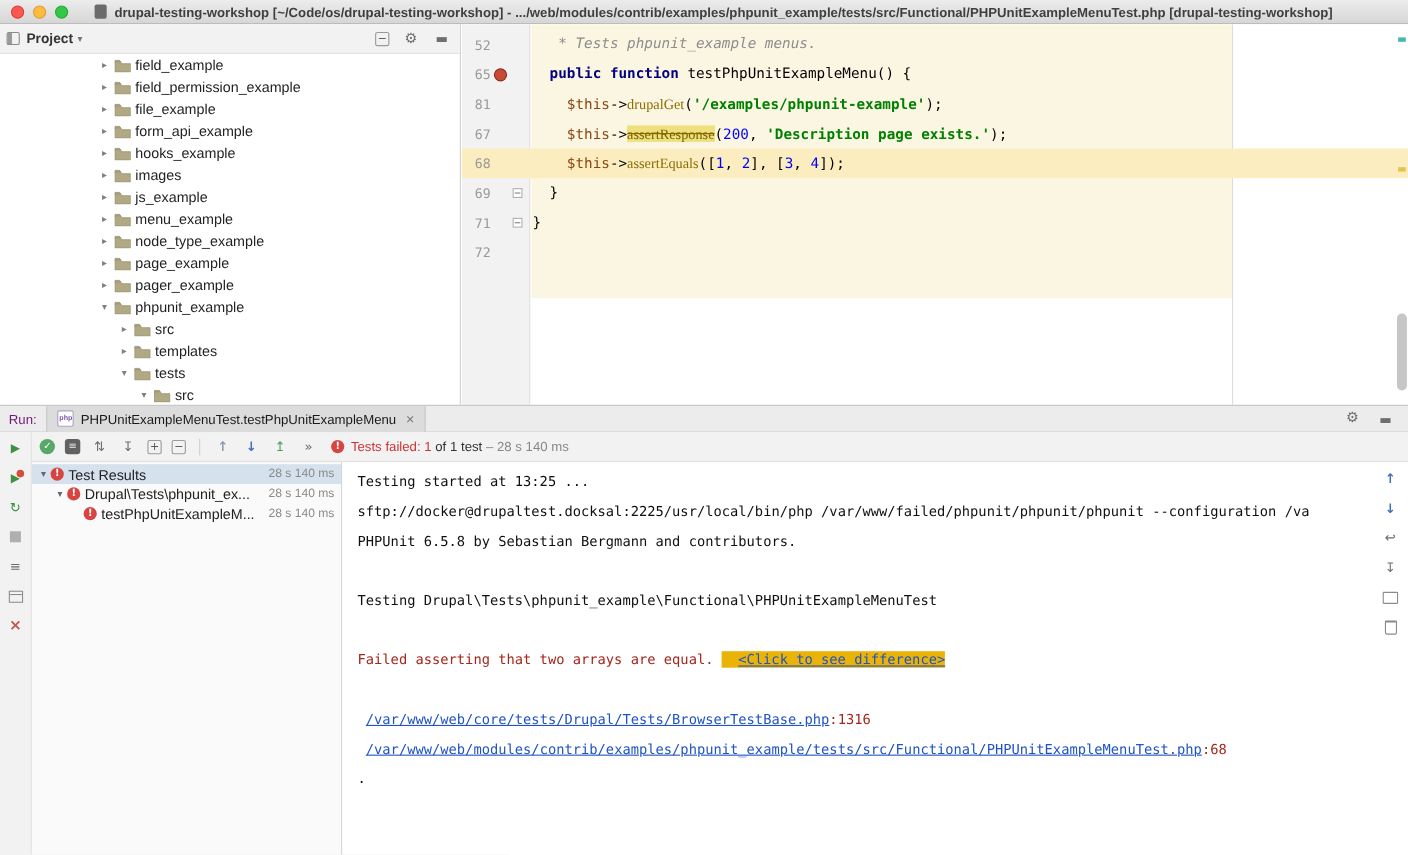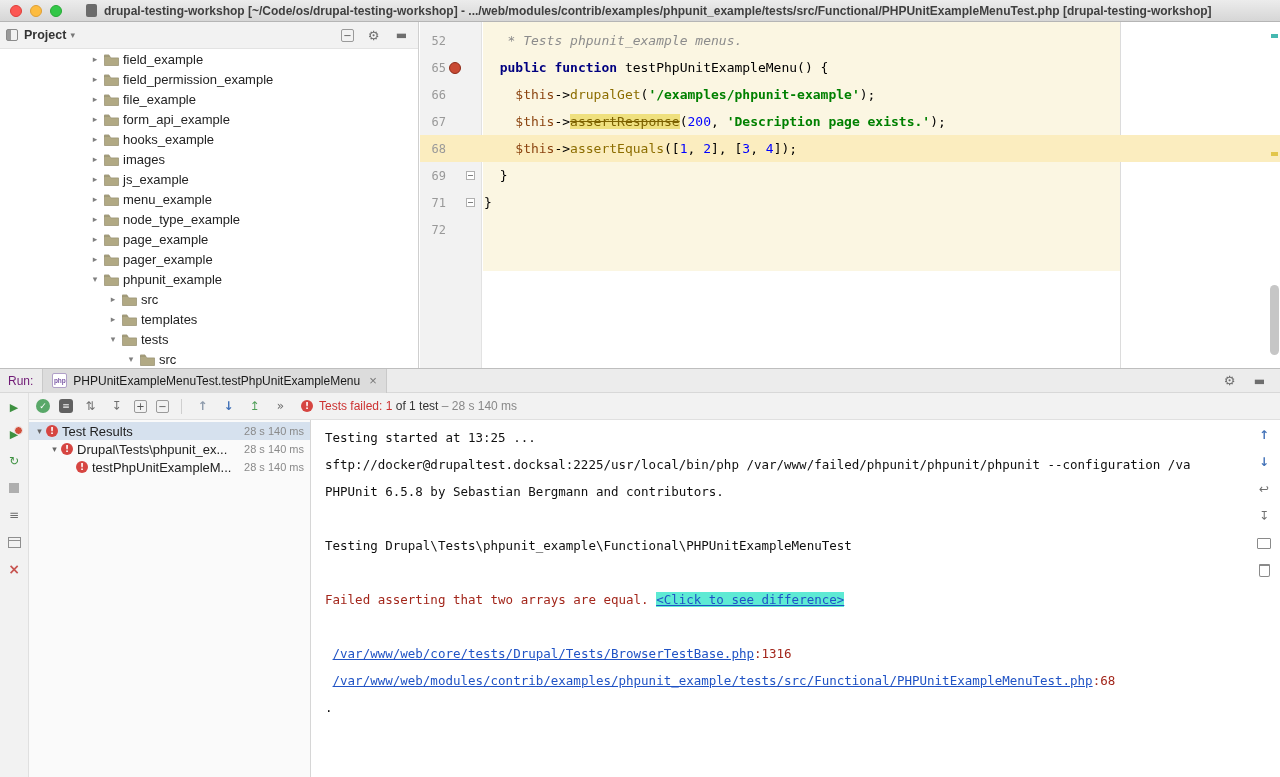--- a/index.html
+++ b/index.html
@@ -50,21 +50,21 @@
   .gicon.has-dot::before { content: ""; width: 10px; height: 10px; border-radius: 50%;
     background: #c94a34; border: 1px solid #8e2a18; display: block; }
   .gfold { width: 14px; display: flex; align-items: center; justify-content: center; flex: none; }
   .fold-box { width: 9px; height: 9px; border: 1px solid #b0b0b0; background: #fff; position: relative; }
   .fold-box::after { content: ""; position: absolute; left: 1px; right: 1px; top: 3px; height: 1px; background: #808080; }
   .ecode { white-space: pre; padding-left: 2px; color: #000; }
   .tok.cm { color: #8c8c8c; font-style: italic; }
   .tok.kw { color: #000080; font-weight: bold; }
   .tok.st { color: #008000; font-weight: bold; }
   .tok.nm { color: #0000ff; }
-  .tok.fn { color: #8c6d00; }
+  .tok.fn { color: #8c6d00; font-family: Liberation Serif, serif; }
   .tok.vr { color: #8c4511; }
   .tok.pl { color: #000; }
   .tok.dep { background: #efe07e; text-decoration: line-through; color: #7d6200; }
   .esb-thumb { position: absolute; right: 1px; top: 263px; width: 9px; height: 70px;
     background: #c6c6c6; border-radius: 5px; }
   .emk1 { position: absolute; right: 2px; top: 12px; width: 7px; height: 4px; background: #45b8b0; }
   .emk2 { position: absolute; right: 2px; top: 130px; width: 7px; height: 4px; background: #e2c64b; }
 
   
   .run-panel { position: absolute; top: 368px; left: 0; right: 0; bottom: 0; background: #fff;
@@ -103,21 +103,21 @@
   .tt-chev { width: 13px; text-align: center; font-size: 9px; color: #666; flex: none; }
   .tt-label { margin-left: 4px; overflow: hidden; text-overflow: clip; color: #222; }
   .tt-time { margin-left: auto; margin-right: 6px; font-size: 11px; color: #8a8a8a; flex: none; }
 
   .console { position: absolute; left: 283px; top: 0; right: 0; bottom: 0; background: #fff;
     font-family: "DejaVu Sans Mono", monospace; font-size: 12.5px; padding: 4px 34px 0 13px; overflow: hidden; }
   .cline { height: 27px; display: flex; align-items: center; white-space: pre; }
   .cseg.out { color: #101010; }
   .cseg.err { color: #a3271c; }
   .cseg.link { color: #2053c5; text-decoration: underline; }
-  .cseg.hl { background: #5eead4; }
+  .cseg.hl { background: #eab308; padding-left: 15px; }
   .console-icons { position: absolute; right: 3px; top: 7px; width: 26px; display: flex;
     flex-direction: column; align-items: center; gap: 11px; }
 
   
   .bicon { min-width: 17px; height: 16px; display: flex; align-items: center; justify-content: center;
     font-size: 12px; color: #6e6e6e; font-family: "DejaVu Sans", sans-serif; flex: none; cursor: default; }
   .bicon.green { color: #3e9141; }
   .bicon.play { font-size: 11px; }
   .bicon.rrf { color: #3e9141; font-size: 11px; position: relative; }
   .bicon.rrf::after { content: ""; position: absolute; right: 0; top: 0; width: 7px; height: 7px;
@@ -346,21 +346,21 @@
         <div class="eline">
           <span class="gut">
             <span class="lnum">65</span>
             <span class="gicon has-dot"></span>
             <span class="gfold"></span>
           </span>
           <span class="ecode"><span class="tok kw">  public function</span><span class="tok pl"> testPhpUnitExampleMenu() {</span></span>
         </div>
         <div class="eline">
           <span class="gut">
-            <span class="lnum">66</span>
+            <span class="lnum">81</span>
             <span class="gicon"></span>
             <span class="gfold"></span>
           </span>
           <span class="ecode"><span class="tok pl">    </span><span class="tok vr">$this</span><span class="tok pl">-&gt;</span><span class="tok fn">drupalGet</span><span class="tok pl">(</span><span class="tok st">'/examples/phpunit-example'</span><span class="tok pl">);</span></span>
         </div>
         <div class="eline">
           <span class="gut">
             <span class="lnum">67</span>
             <span class="gicon"></span>
             <span class="gfold"></span>

